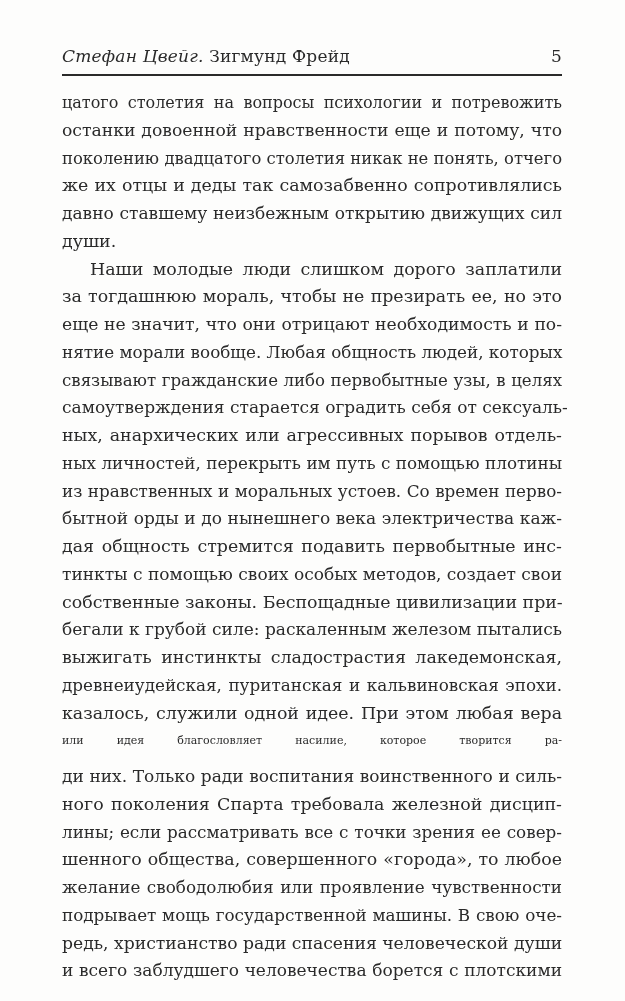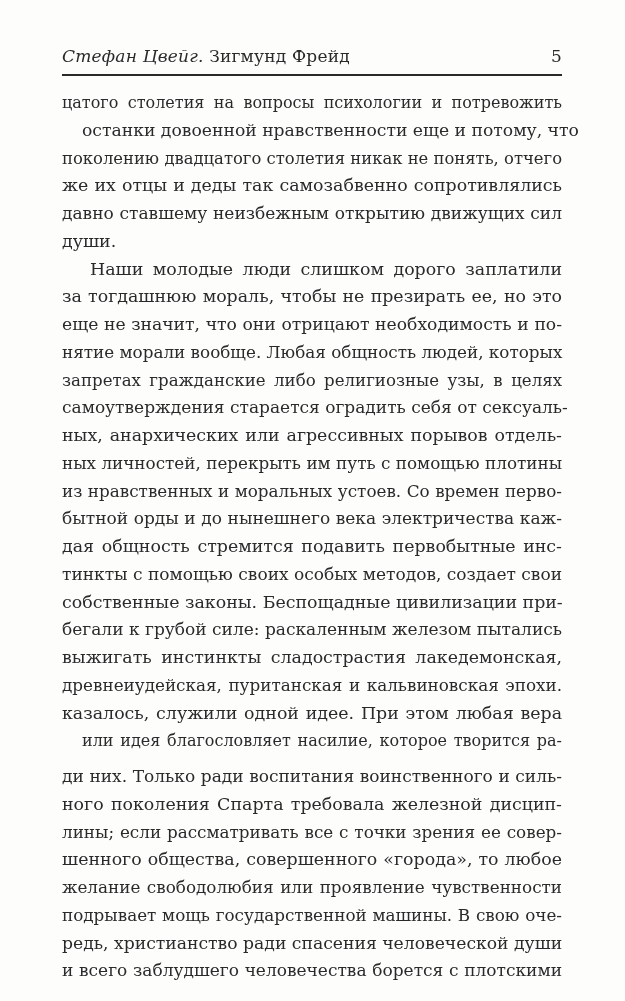--- a/index.html
+++ b/index.html
@@ -51,43 +51,43 @@
   <div class="running-head">
     <span>
       <span class="author">Стефан Цвейг.</span>
       <span class="title">Зигмунд Фрейд</span>
     </span>
     <span class="page-num">5</span>
   </div>
 
   <div class="body-text">
     <span class="line" style="font-size: 16px;">цатого столетия на вопросы психологии и потревожить</span>
-    <span class="line" style="font-size: 17.2px; margin-left: 20px;">останки довоенной нравственности еще и потому, что</span>
+    <span class="line" style="font-size: 17.2px;">останки довоенной нравственности еще и потому, что</span>
     <span class="line" style="font-size: 16.4px;">поколению двадцатого столетия никак не понять, отчего</span>
     <span class="line">же их отцы и деды так самозабвенно сопротивлялись</span>
     <span class="line" style="font-size: 17px;">давно ставшему неизбежным открытию движущих сил</span>
     <span class="line last">души.</span>
     <span class="line indent">Наши молодые люди слишком дорого заплатили</span>
     <span class="line">за тогдашнюю мораль, чтобы не презирать ее, но это</span>
     <span class="line" style="font-size: 17.2px;">еще не значит, что они отрицают необходимость и по-</span>
     <span class="line" style="font-size: 16.8px;">нятие морали вообще. Любая общность людей, которых</span>
-    <span class="line" style="font-size: 16.6px;">запретах гражданские либо религиозные узы, в целях</span>
+    <span class="line" style="font-size: 16.6px;">связывают гражданские либо первобытные узы, в целях</span>
     <span class="line" style="font-size: 17px;">самоутверждения старается оградить себя от сексуаль-</span>
     <span class="line">ных, анархических или агрессивных порывов отдель-</span>
     <span class="line" style="font-size: 16.8px;">ных личностей, перекрыть им путь с помощью плотины</span>
     <span class="line" style="font-size: 16.8px;">из нравственных и моральных устоев. Со времен перво-</span>
     <span class="line" style="font-size: 17px;">бытной орды и до нынешнего века электричества каж-</span>
     <span class="line">дая общность стремится подавить первобытные инс-</span>
     <span class="line" style="font-size: 17px;">тинкты с помощью своих особых методов, создает свои</span>
     <span class="line">собственные законы. Беспощадные цивилизации при-</span>
     <span class="line" style="font-size: 17px;">бегали к грубой силе: раскаленным железом пытались</span>
     <span class="line">выжигать инстинкты сладострастия лакедемонская,</span>
     <span class="line" style="font-size: 16.8px;">древнеиудейская, пуританская и кальвиновская эпохи.</span>
     <span class="line">казалось, служили одной идее. При этом любая вера</span>
-    <span class="line" style="font-size: 16px; margin-left: 20px;">или идея благословляет насилие, которое творится ра-</span>
+    <span class="line" style="font-size: 11px;">или идея благословляет насилие, которое творится ра-</span>
     <span class="line" style="font-size: 17px; margin-top: 8px;">ди них. Только ради воспитания воинственного и силь-</span>
     <span class="line">ного поколения Спарта требовала железной дисцип-</span>
     <span class="line" style="font-size: 16.8px;">лины; если рассматривать все с точки зрения ее совер-</span>
     <span class="line">шенного общества, совершенного «города», то любое</span>
     <span class="line" style="font-size: 16.8px;">желание свободолюбия или проявление чувственности</span>
     <span class="line" style="font-size: 16.8px;">подрывает мощь государственной машины. В свою оче-</span>
     <span class="line" style="font-size: 17.2px;">редь, христианство ради спасения человеческой души</span>
     <span class="line" style="font-size: 17px;">и всего заблудшего человечества борется с плотскими</span>
 
   </div>

